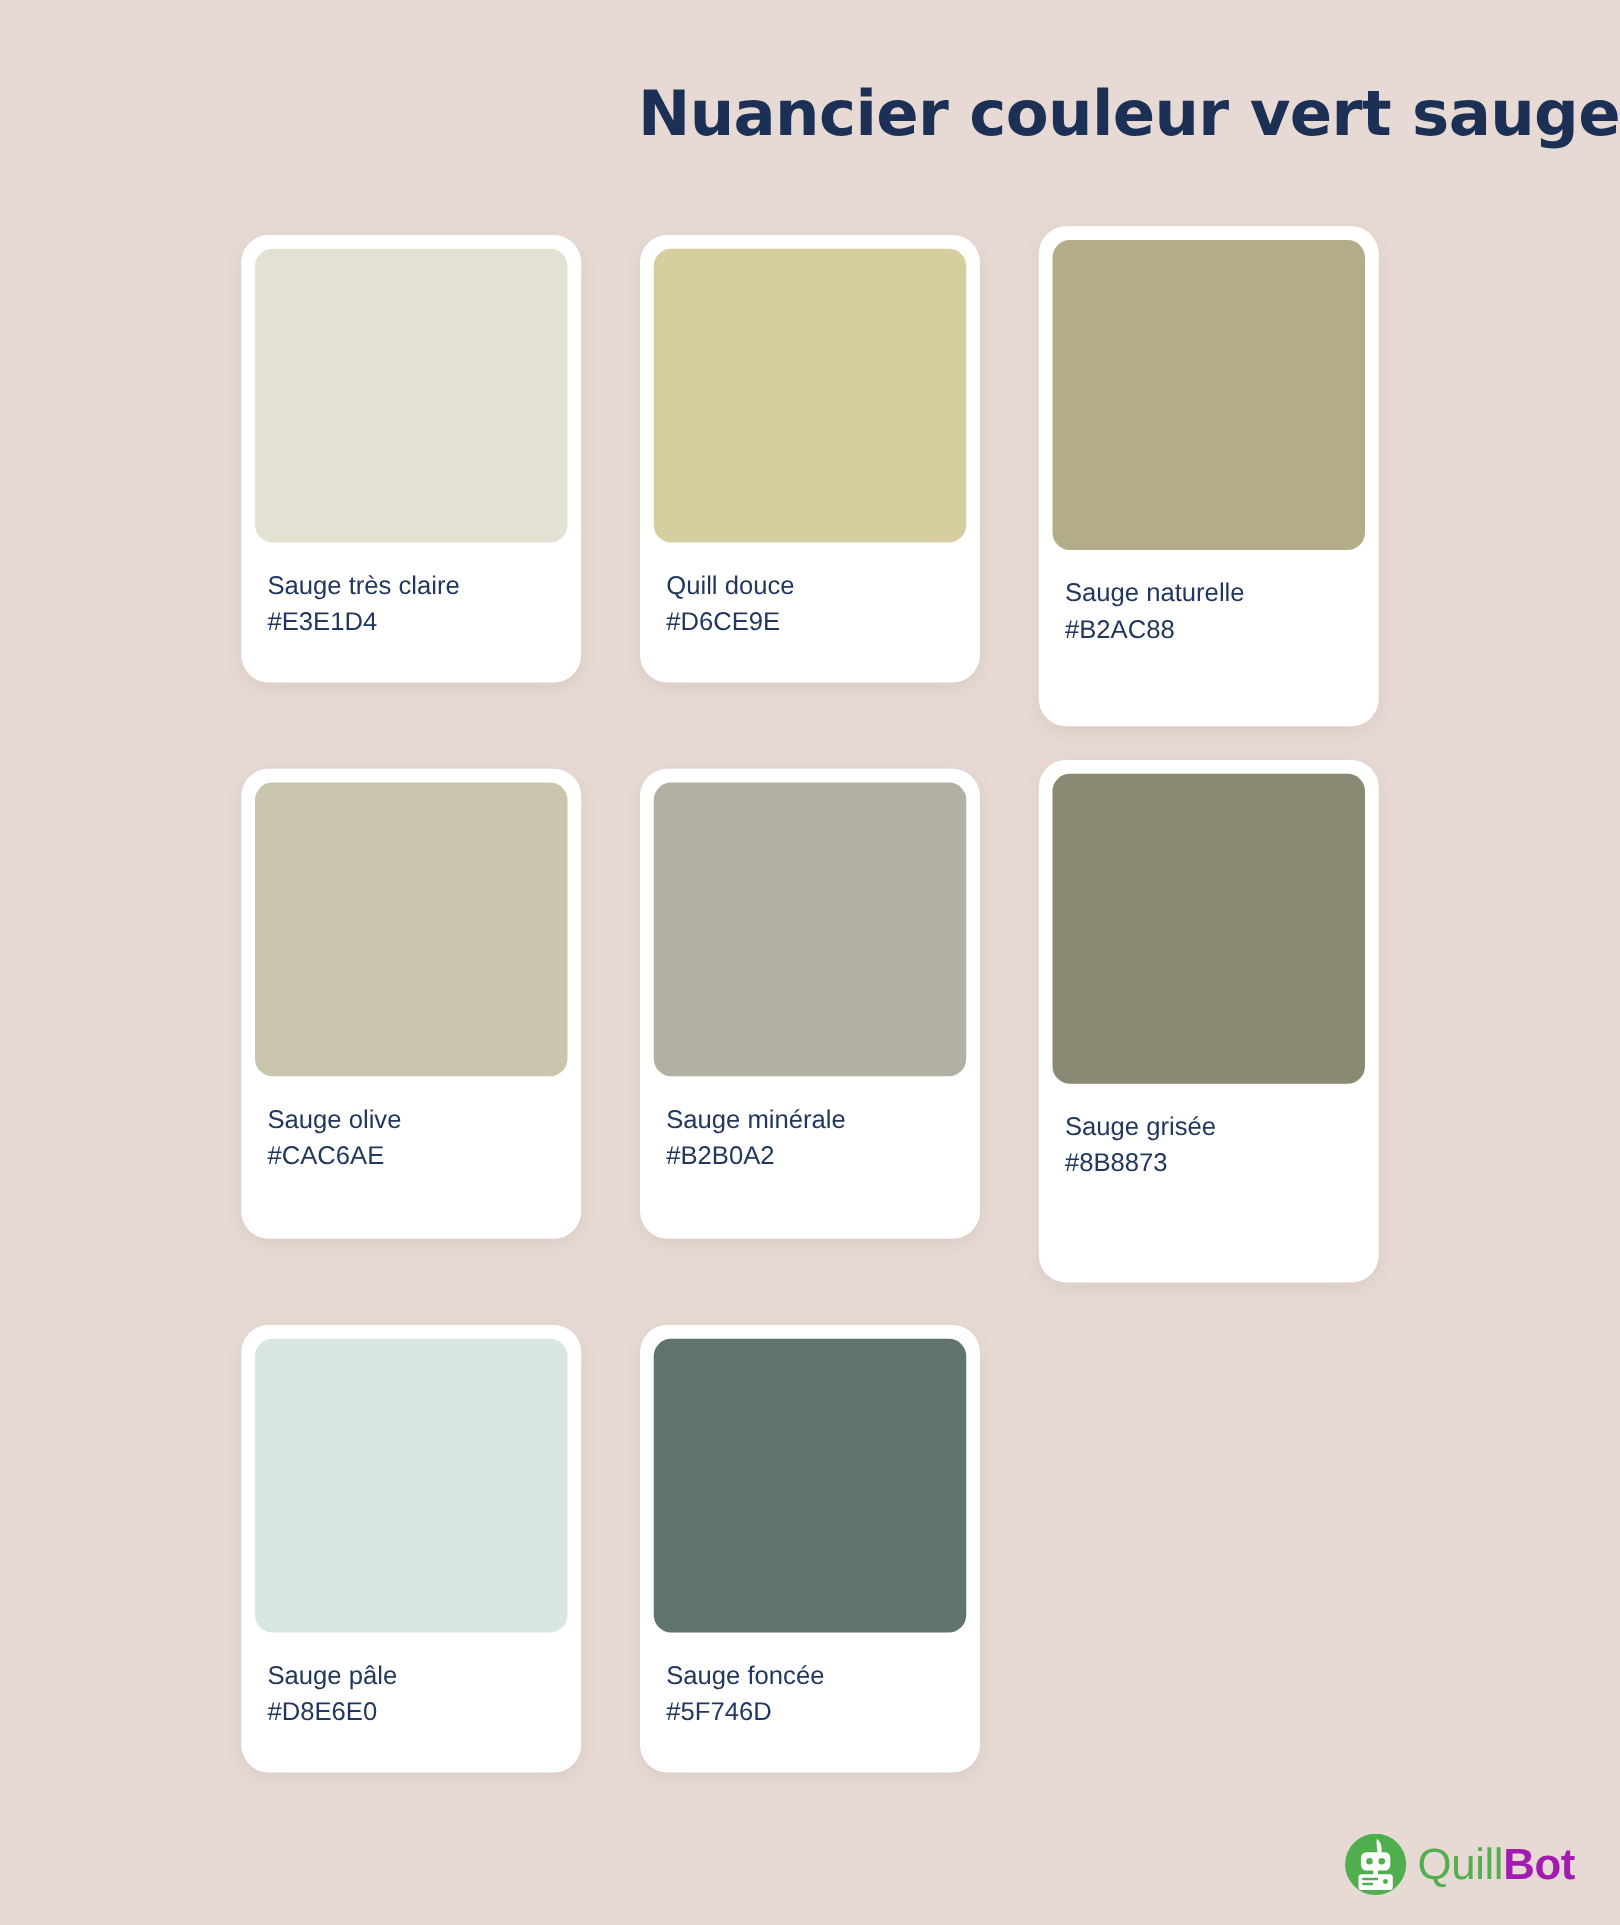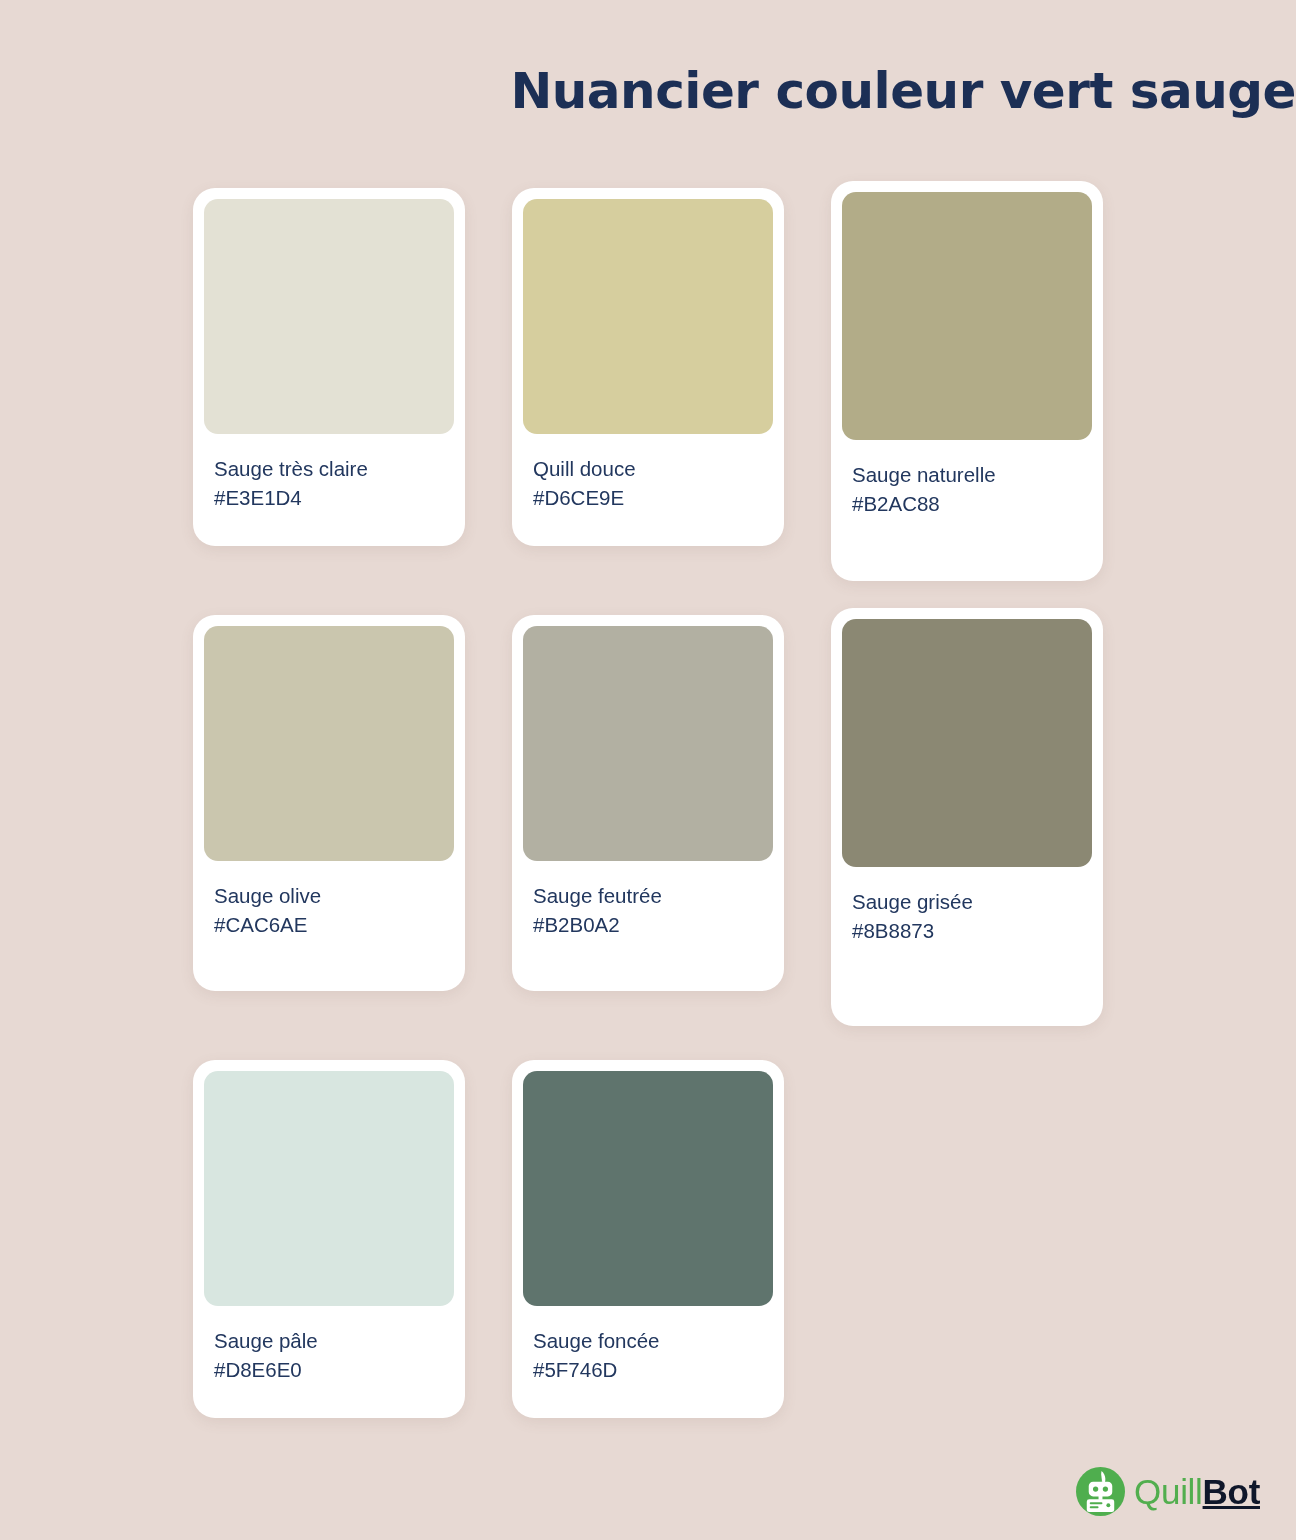--- a/index.html
+++ b/index.html
@@ -108,22 +108,21 @@
     display: flex;
     align-items: baseline;
   }
   .brand-quill {
     font-family: Liberation Sans, sans-serif;
     color: #52AE4E;
   }
   .brand-bot {
     font-family: "Liberation Sans", sans-serif;
     font-weight: bold;
-    color: #0f172a;
-    text-decoration: underline;
+    color: #a21caf;
   }
 </style>
 </head>
 <body>
 
 <h1 class="page-title">Nuancier couleur vert sauge</h1>
 
 <div class="palette-grid">
     <div class="swatch-card">
       <div class="swatch-chip" style="background: rgb(227, 225, 212);"></div>
@@ -149,21 +148,21 @@
     <div class="swatch-card">
       <div class="swatch-chip" style="background: rgb(202, 198, 174);"></div>
       <div class="swatch-meta">
         <div class="swatch-name">Sauge olive</div>
         <div class="swatch-hex">#CAC6AE</div>
       </div>
     </div>
     <div class="swatch-card">
       <div class="swatch-chip" style="background: rgb(178, 176, 162);"></div>
       <div class="swatch-meta">
-        <div class="swatch-name">Sauge feutrée</div>
+        <div class="swatch-name">Sauge minérale</div>
         <div class="swatch-hex">#B2B0A2</div>
       </div>
     </div>
     <div class="swatch-card">
       <div class="swatch-chip" style="background: rgb(139, 136, 115);"></div>
       <div class="swatch-meta">
         <div class="swatch-name">Sauge grisée</div>
         <div class="swatch-hex">#8B8873</div>
       </div>
     </div>

